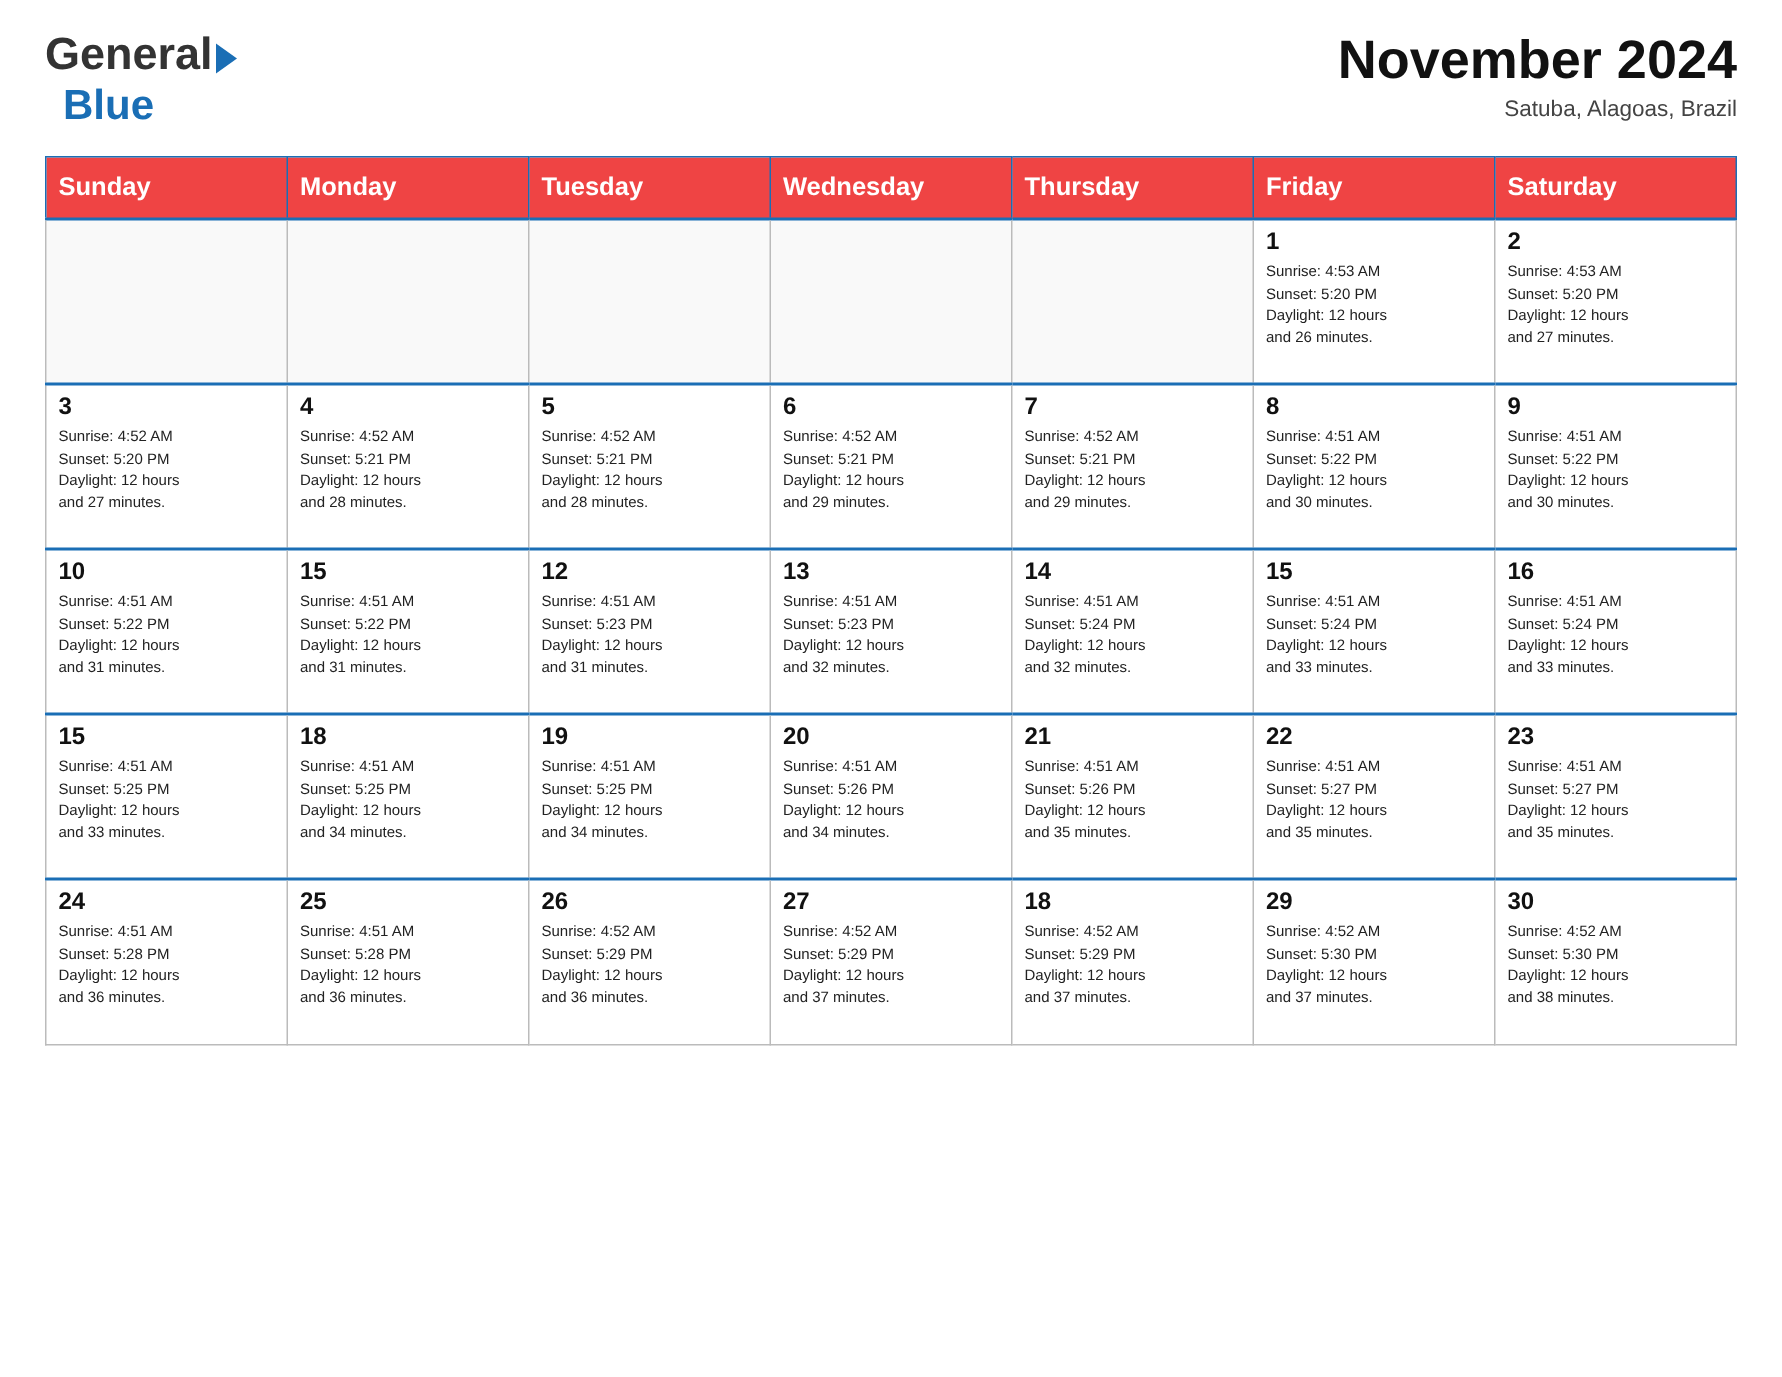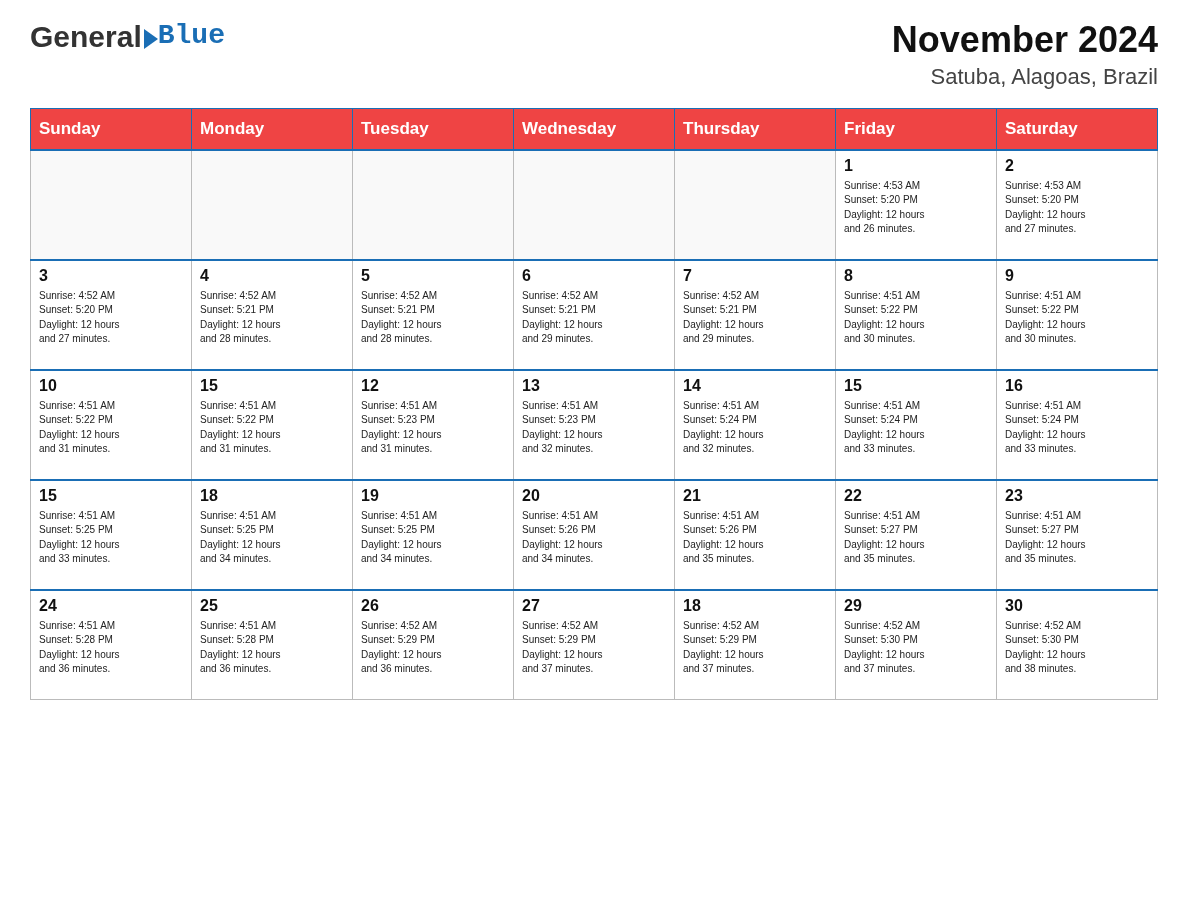--- a/index.html
+++ b/index.html
@@ -20,21 +20,21 @@
     .title-area {
       text-align: right;
     }
     .month-title {
       font-size: 36px;
       font-weight: 900;
       color: #111;
       line-height: 1.1;
     }
     .location-title {
-      font-size: 22px;
+      font-size: 15px;
       color: #444;
       margin-top: 4px;
     }
     .calendar-table {
       width: 100%;
       border-collapse: collapse;
       border: 1px solid #999;
     }
     .calendar-table th {
       background-color: #ef4444;
@@ -66,21 +66,21 @@
       line-height: 1.45;
     }
     .empty-cell {
       background: #f9f9f9;
     }
     tr.week-row td {
       border-top: 2px solid #1a6eb5;
     }
     .logo-wrapper {
       display: flex;
-      flex-direction: row;
+      flex-direction: column;
     }
     .logo-line1 {
       display: flex;
       align-items: center;
     }
     .logo-general {
       font-size: 30px;
       font-weight: bold;
       color: #333;
     }
@@ -88,22 +88,21 @@
       display: inline-block;
       width: 0;
       height: 0;
       border-left: 14px solid #1a6eb5;
       border-top: 10px solid transparent;
       border-bottom: 10px solid transparent;
       margin-left: 2px;
       margin-top: 4px;
     }
     .logo-line2 {
-      margin-left: 0;
-      font-family: Liberation Mono, monospace;
+      margin-left: 12px;
     }
     .logo-blue {
       font-size: 28px;
       font-weight: bold;
       color: #1a6eb5;
     }
   </style>
 </head>
 <body>
 

